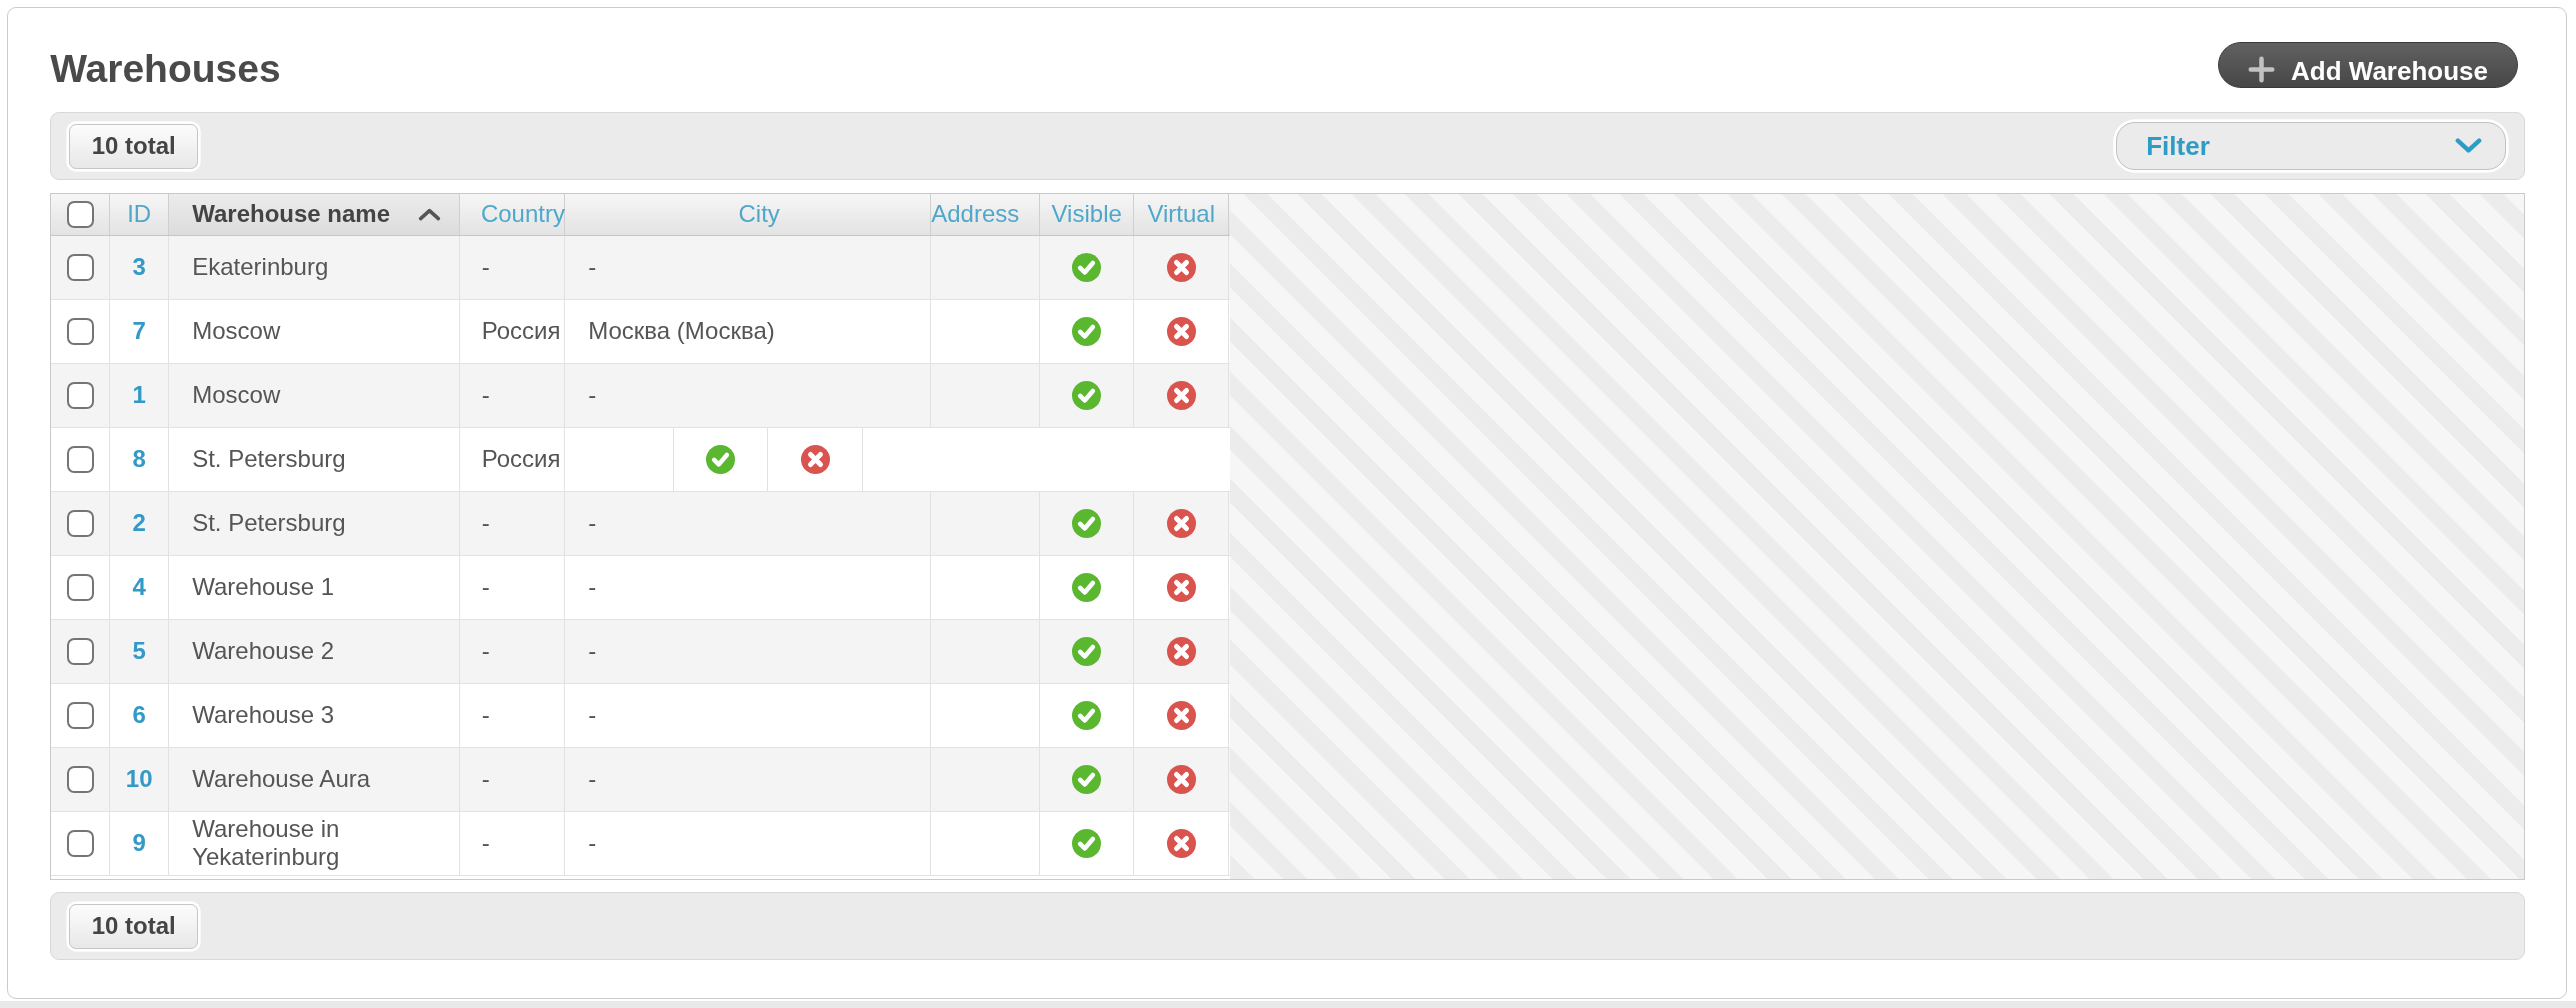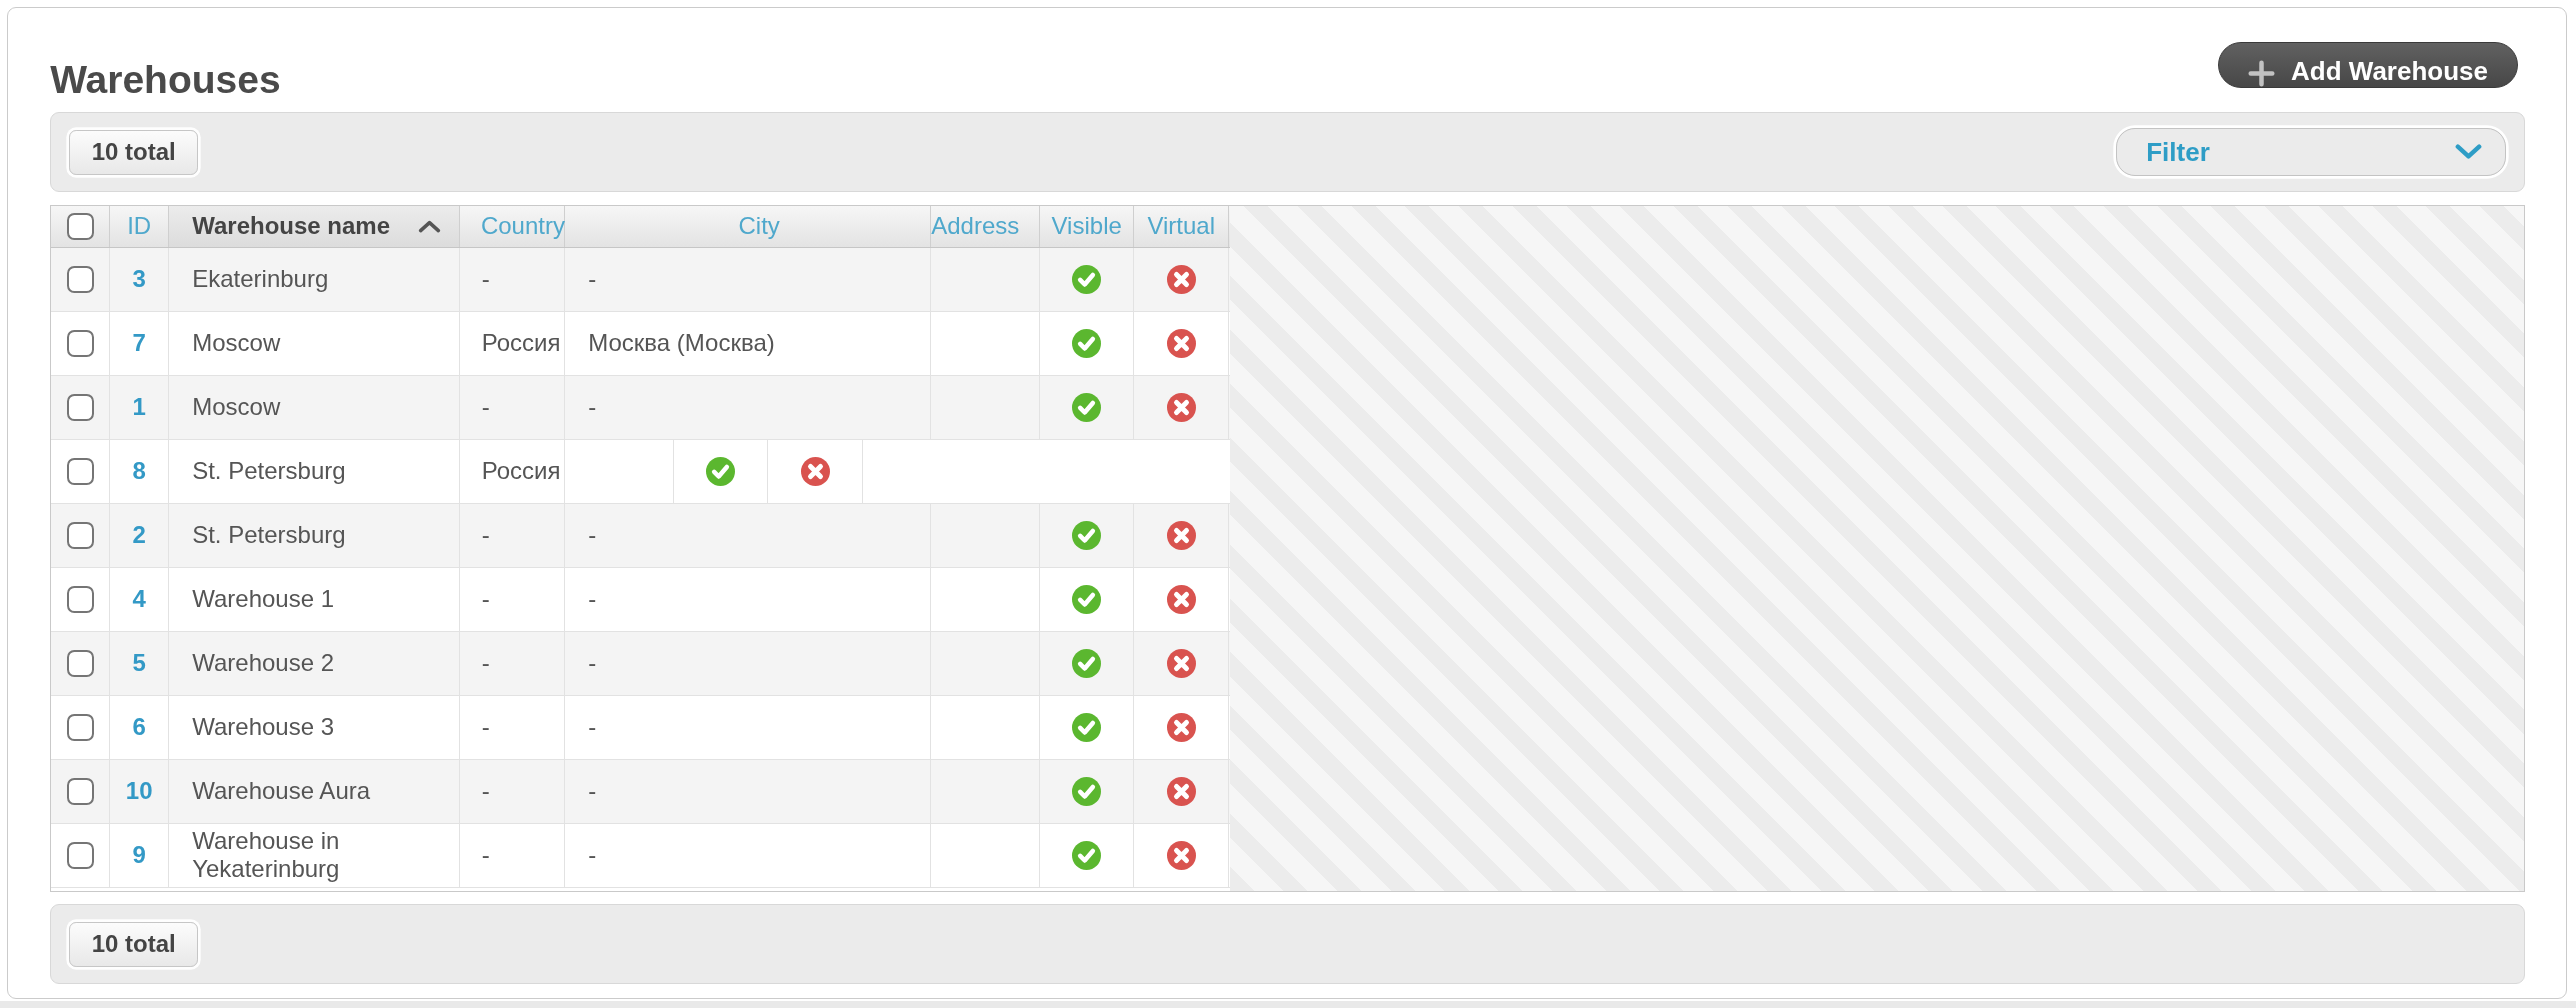--- a/index.html
+++ b/index.html
@@ -12,35 +12,35 @@
   }
   .white-bg { position:absolute; left:0; top:0; width:2576px; height:1001px; background:#fff; }
   .card {
     position:absolute; left:7.2px; top:7.2px; width:2560px; height:992px;
     background:#fff; border:1.8px solid #cbcbcb; border-radius:9px;
     padding:0 41px 0 42px;
   }
   
   .page-header { position:relative; height:104px; }
   .page-title {
-    position:absolute; left:0; top:52px;
+    position:absolute; left:0; top:41px;
     font-size:39px; font-weight:bold; color:#4a4a4a; line-height:1;
   }
   .add-btn {
     position:absolute; right:7.2px; top:34px;
-    height:46px; padding:0 29px; border-radius:23px;
-    display:flex; align-items:flex-end; gap:16px;
+    height:46px; padding:13px 29px; border-radius:23px;
+    display:flex; align-items:flex-start; gap:16px;
     background:linear-gradient(#616161,#474747);
     border:0.9px solid #3a3a3a;
     color:#fff; font-size:26px; font-weight:bold;
     cursor:pointer;
   }
   
   .toolbar {
-    height:80px; border:1.8px solid #d8d8d8; border-radius:9px;
+    height:68px; border:1.8px solid #d8d8d8; border-radius:9px;
     background:#ebebeb;
     display:flex; align-items:center; justify-content:space-between;
     padding:0 18px;
   }
   .toolbar.top { margin-top:0; }
   .toolbar.bottom { margin-top:12.5px; }
   .total-chip {
     height:45px; padding:0 21.5px;
     font-family:"Liberation Sans", sans-serif;
     font-size:24px; font-weight:bold; color:#444;

